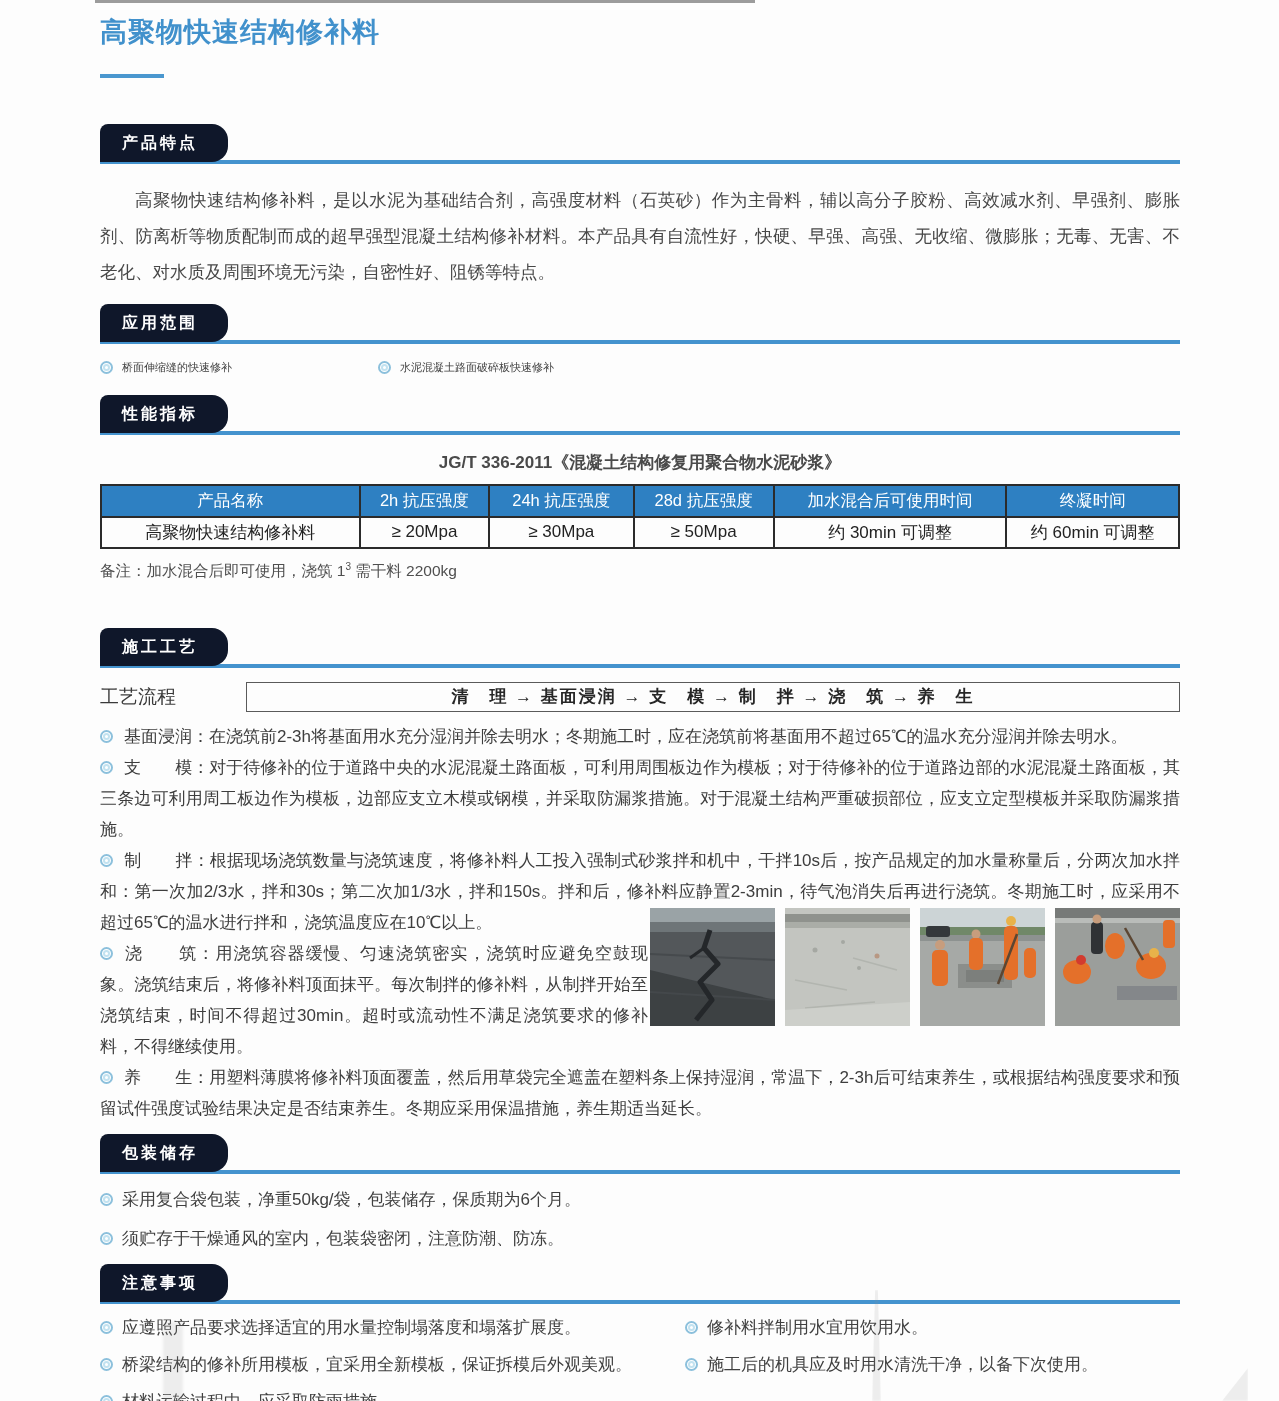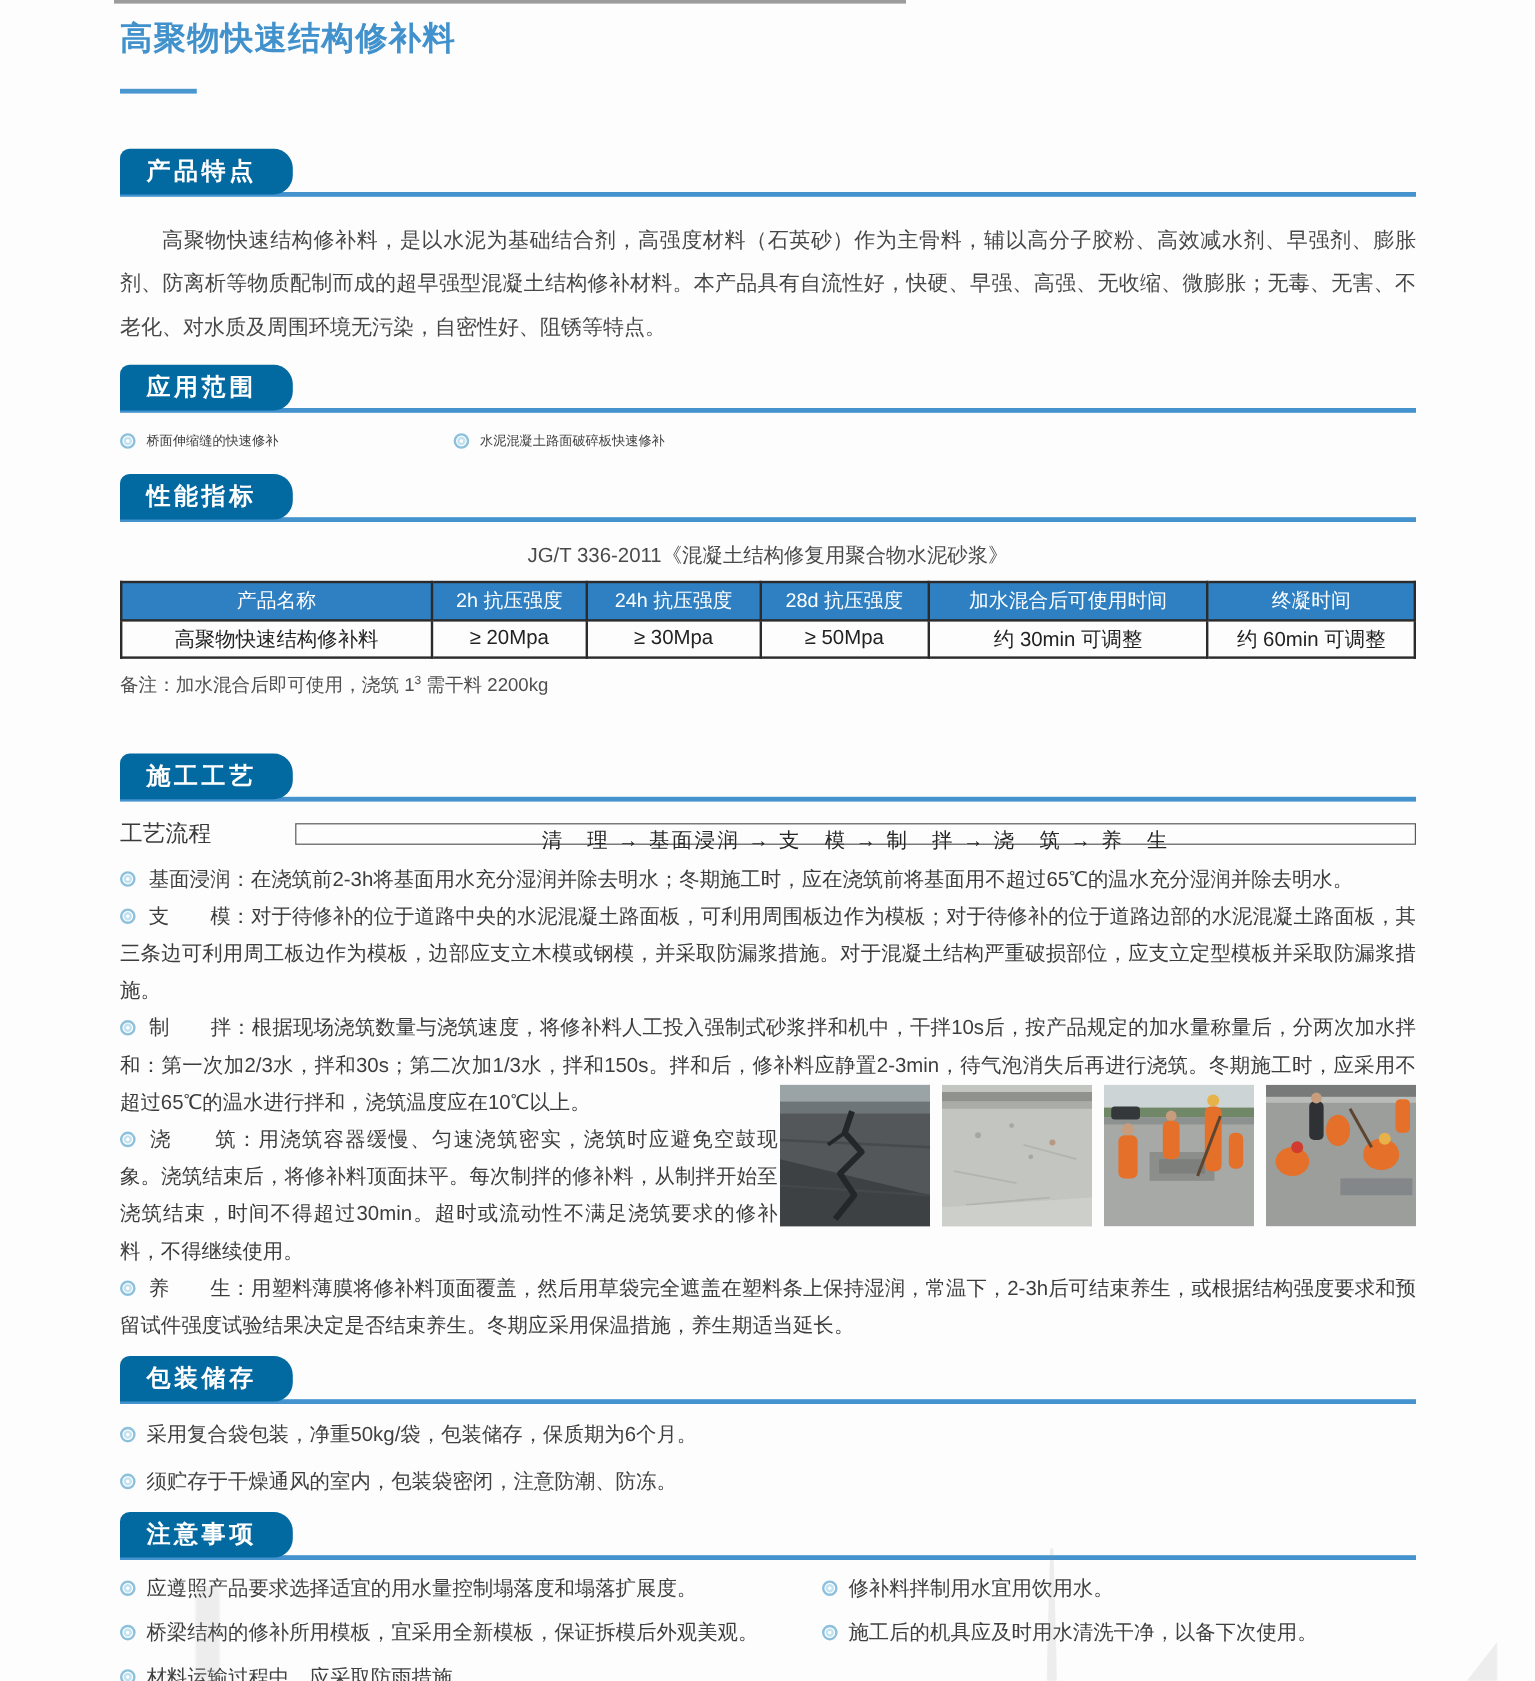--- a/index.html
+++ b/index.html
@@ -10,22 +10,22 @@
   }
   .content { position:absolute; left:100px; top:0; width:1080px; }
 
   .scan-line { position:absolute; left:95px; top:0; width:660px; height:3px; background:#4d4d4d; opacity:.55; }
 
   .doc-title { color:#4191cc; font-size:27px; font-weight:bold; letter-spacing:1px; margin-top:14px; }
   .title-dash { width:64px; height:4px; background:#4a97cf; margin-top:24px; }
 
   .sec { margin-top:50px; border-bottom:4px solid #4493ce; height:36px; position:relative; }
   .sec-tab {
-    position:absolute; left:0; bottom:-2px; background:#0369a1; color:#fff;
-    font-size:20px; font-weight:bold; letter-spacing:3px;
+    position:absolute; left:0; bottom:-2px; background:#0f172a; color:#fff;
+    font-size:16px; font-weight:bold; letter-spacing:3px;
     height:38px; line-height:38px; padding:0 30px 0 22px;
     border-radius:8px 16px 16px 0;
   }
   .sec.tight { margin-top:12px; }
 
   .para {
     font-size:17.5px; line-height:36px; text-align:justify; text-indent:2em;
     margin-top:18px; color:#474747;
   }
 
@@ -35,38 +35,38 @@
   }
   .bullet::after {
     content:""; position:absolute; left:1px; top:1px; right:1px; bottom:1px;
     border:2px solid #c2e2f0; border-radius:50%;
   }
 
   .bullets-row { display:flex; margin-top:16px; font-size:11px;align-items:center; }
   .bullets-row .item { display:flex; align-items:center; }
   .bullets-row .item + .item { margin-left:146px;font-family:Liberation Serif, serif; }
 
-  .standard { text-align:center; font-size:17px; color:#4a4a4a; margin-top:16px; }
+  .standard { text-align:center; font-size:17px; color:#4a4a4a; margin-top:16px;font-weight:bold; }
 
   table.spec { width:100%; border-collapse:collapse; margin-top:10px; table-layout:fixed; }
   table.spec th {
     background:#2e80c2; color:#fff; font-weight:normal; font-size:16.5px;
     border:2px solid #2b2b2b; height:32px; padding:0 2px;
   }
   table.spec td {
     border:2px solid #2b2b2b; text-align:center; font-size:17px; height:31px; color:#222; padding:0 2px;
   }
   .note { font-size:15.5px; color:#4f4f4f; margin-top:12px; }
   .note sup { font-size:10px; }
 
   .flow-row { display:flex; align-items:center; margin-top:14px; }
   .flow-label { font-size:19px; color:#3a3a3a; width:146px; flex:none; }
   .flow-box {
-    flex:1; border:1.5px solid #5a5a5a; height:18px; line-height:28px; text-align:center;
-    font-size:17px; font-weight:normal; color:#262626; letter-spacing:2px;
+    flex:1; border:1.5px solid #5a5a5a; height:30px; line-height:28px; text-align:center;
+    font-size:17px; font-weight:bold; color:#262626; letter-spacing:2px;
   }
 
   .step { font-size:17px; line-height:31px; text-align:justify; margin:0; color:#3d3d3d; }
   .step .bullet { margin-right:11px; }
   .pour-wrap { position:relative; }
   .pour-wrap .step { max-width:548px; }
   .photo-strip { position:absolute; right:0; top:-30px; display:flex; gap:10px; }
   .photo { width:125px; height:118px; flex:none; display:block; }
 
   .pack-item { display:flex; align-items:center; font-size:17px; margin-top:13px; line-height:26px; }

